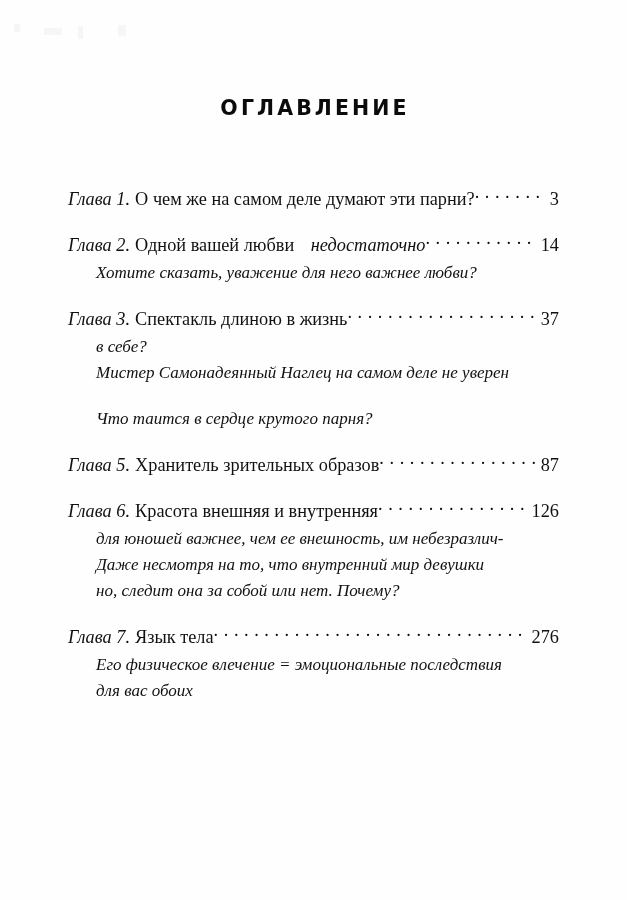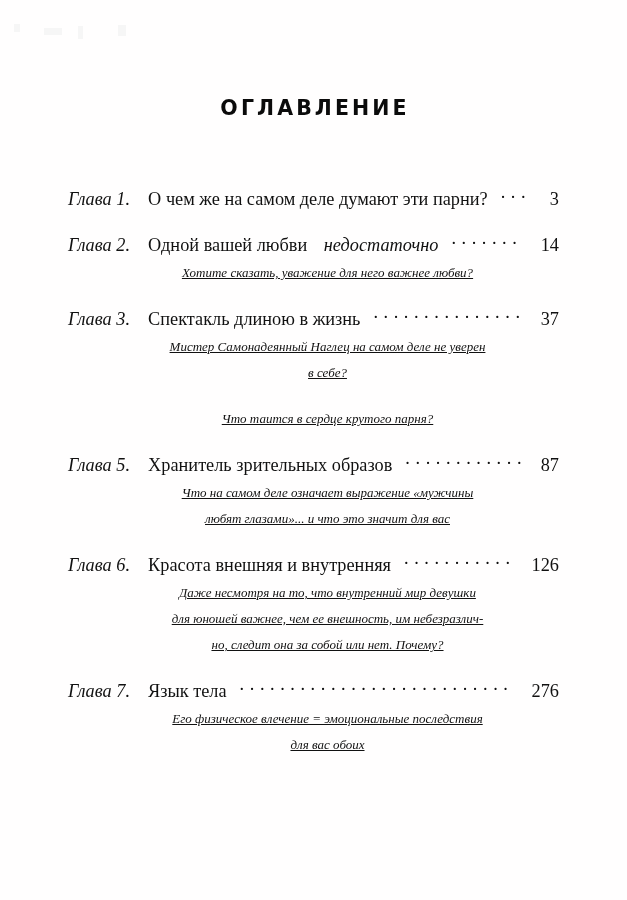--- a/index.html
+++ b/index.html
@@ -49,21 +49,20 @@
   .entry:last-child { margin-bottom: 0; }
 
   
   .chapter-line {
     display: flex;
     align-items: baseline;
     width: 100%;
     font-size: 18.3px;
     line-height: 26px;
     white-space: nowrap;
-    gap: 13px;
   }
   .chap-label {
     font-style: italic;
     flex: 0 0 auto;
     padding-right: 0.28em;
   }
   .chap-title {
     flex: 0 0 auto;
   }
   .chap-title .it { font-style: italic; margin-left: 12px; }
@@ -90,27 +89,26 @@
   .chap-page {
     flex: 0 0 auto;
     text-align: right;
     padding-left: 6px;
     font-size: 18.3px;
   }
 
   
   .sub {
     font-style: italic;
-    font-size: 13px;
+    font-size: 17px;
     line-height: 26px;
     margin-top: 2px;
     margin-left: 28px;
     width: 463px;
-    text-align: center;
-    text-decoration: underline;
+    text-align: left;
   }
   .sub .ln { display: block; white-space: nowrap; }
 
   
   .speckle {
     position: absolute;
     background: #f6f6f6;
     pointer-events: none;
   }
 </style>
@@ -147,51 +145,47 @@
         </div>
       </div>
       <div class="entry">
         <div class="chapter-line">
           <span class="chap-label">Глава 3.</span>
           <span class="chap-title"><span>Спектакль длиною в жизнь</span></span>
           <span class="leader"></span>
           <span class="chap-page">37</span>
         </div>
         <div class="sub">
+          <span class="ln">в себе?</span>
           <span class="ln">Мистер Самонадеянный Наглец на самом деле не уверен</span>
-          <span class="ln">в себе?</span>
         </div>
       </div>
       <div class="entry">
         <div class="sub">
           <span class="ln">Что таится в сердце крутого парня?</span>
         </div>
       </div>
       <div class="entry">
         <div class="chapter-line">
           <span class="chap-label">Глава 5.</span>
           <span class="chap-title"><span>Хранитель зрительных образов</span></span>
           <span class="leader"></span>
           <span class="chap-page">87</span>
         </div>
-        <div class="sub">
-          <span class="ln">Что на самом деле означает выражение «мужчины</span>
-          <span class="ln">любят глазами»... и что это значит для вас</span>
-        </div>
       </div>
       <div class="entry">
         <div class="chapter-line">
           <span class="chap-label">Глава 6.</span>
           <span class="chap-title"><span>Красота внешняя и внутренняя</span></span>
           <span class="leader"></span>
           <span class="chap-page">126</span>
         </div>
         <div class="sub">
+          <span class="ln">для юношей важнее, чем ее внешность, им небезразлич-</span>
           <span class="ln">Даже несмотря на то, что внутренний мир девушки</span>
-          <span class="ln">для юношей важнее, чем ее внешность, им небезразлич-</span>
           <span class="ln">но, следит она за собой или нет. Почему?</span>
         </div>
       </div>
       <div class="entry">
         <div class="chapter-line">
           <span class="chap-label">Глава 7.</span>
           <span class="chap-title"><span>Язык тела</span></span>
           <span class="leader"></span>
           <span class="chap-page">276</span>
         </div>

